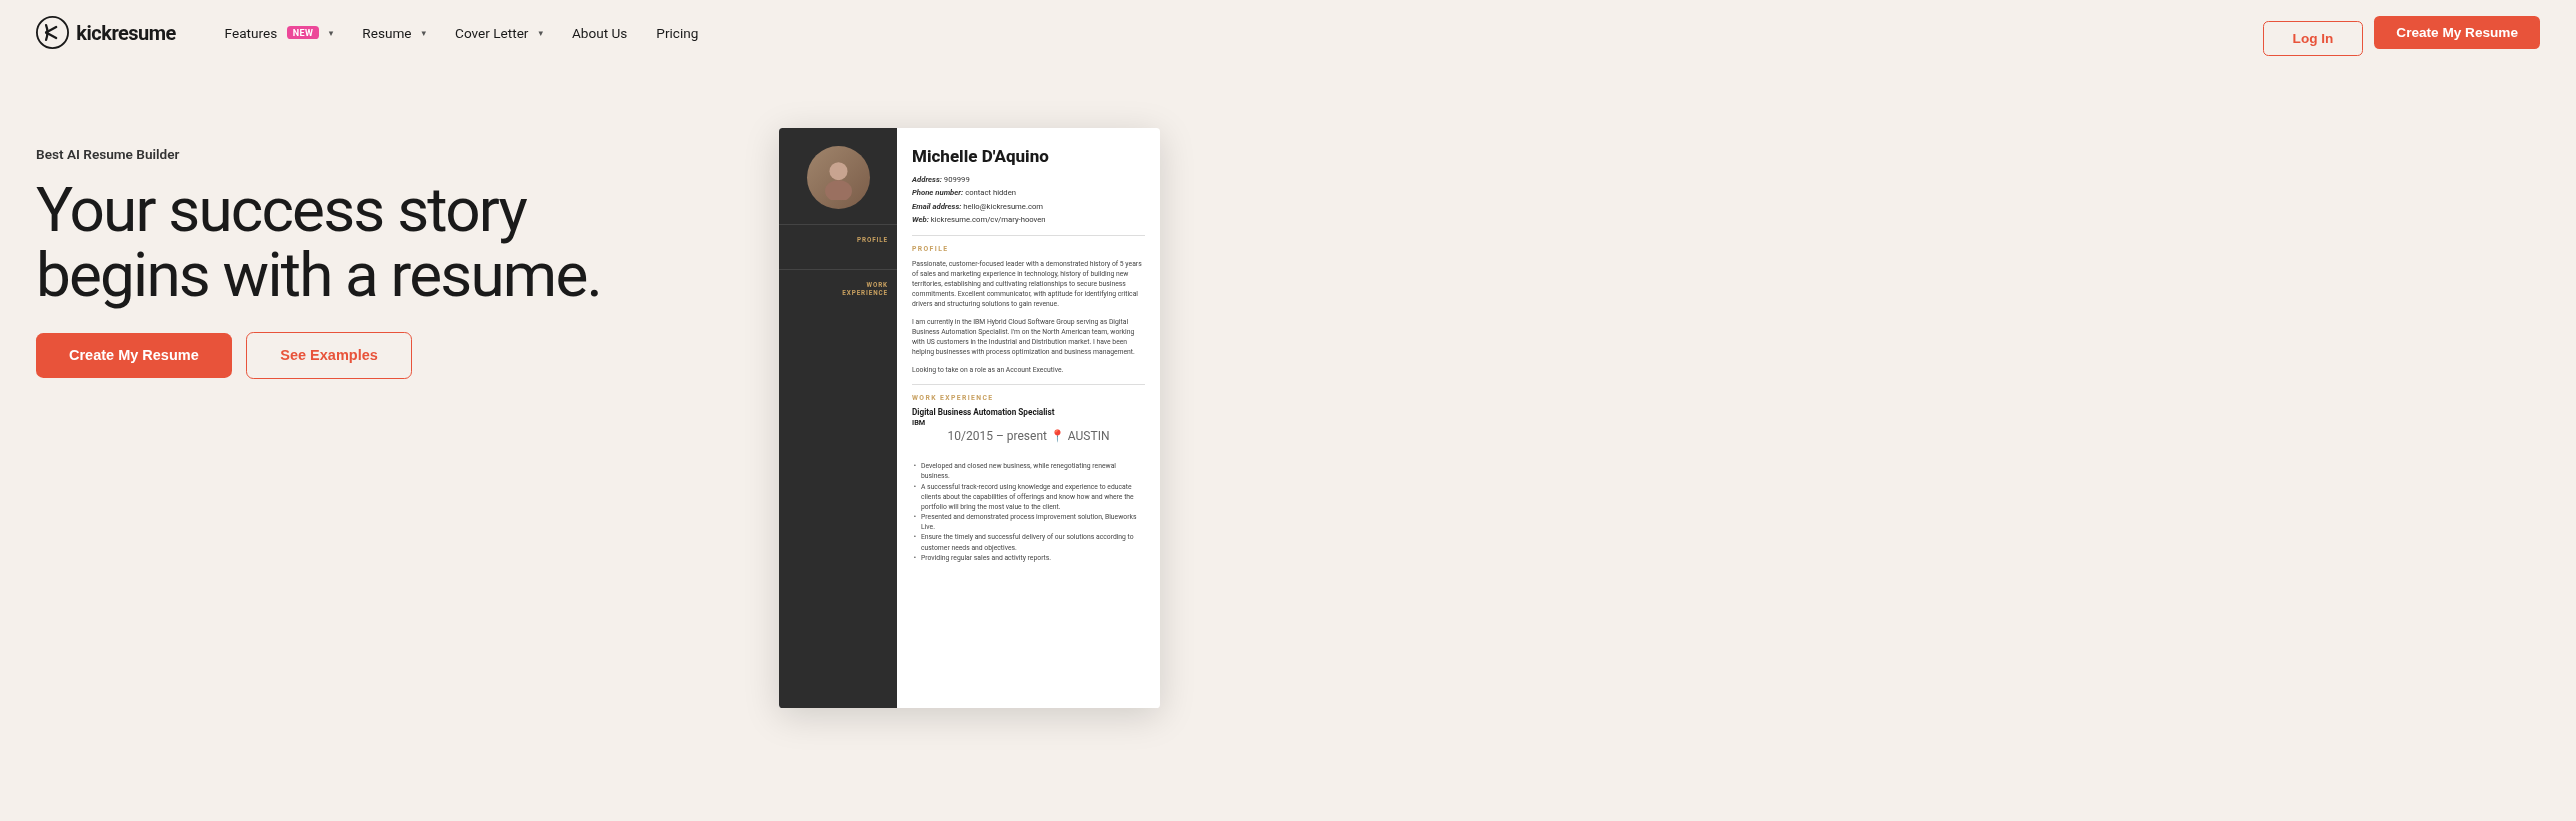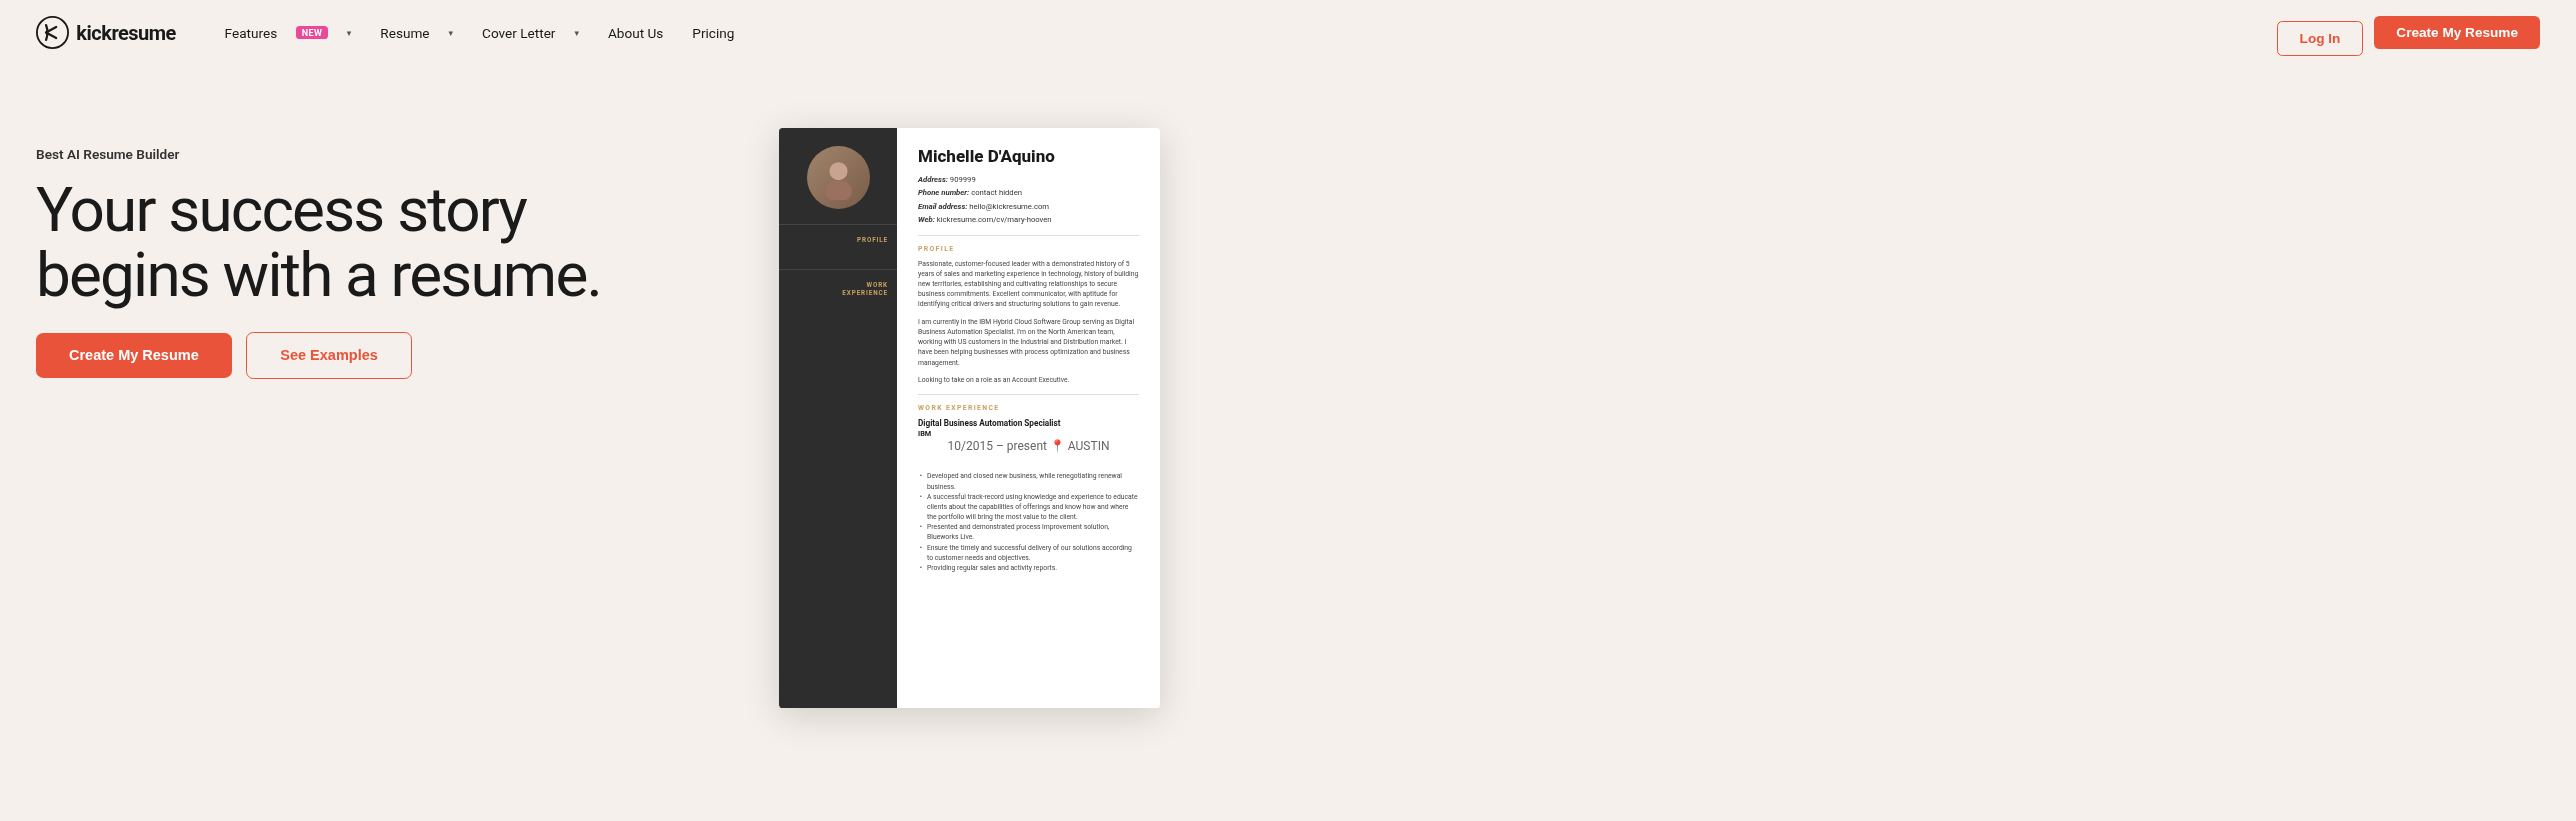--- a/index.html
+++ b/index.html
@@ -43,21 +43,21 @@
     }
     .nav-links {
       display: flex;
       align-items: center;
       gap: 3.6px;
       flex: 1;
     }
     .nav-item {
       display: flex;
       align-items: center;
-      gap: 19px;
+      gap: 10px;
       padding: 7.3px 12.7px;
       font-size: 13.6px;
       color: #1a1a1a;
       cursor: pointer;
       border-radius: 5.4px;
       white-space: nowrap;
       text-decoration: none;
     }
     .new-badge {
       background-color: #ec4899;
@@ -71,21 +71,21 @@
     .chevron {
       font-size: 9px;
       color: #555;
     }
     .nav-actions {
       display: flex;
       align-items: center;
       gap: 11px;
     }
     .btn-login {
-      padding: 9px 22px;
+      padding: 9px 29px;
       border: 1.8px solid #e8533a;
       background: transparent;
       color: #e8533a;
       font-size: 13.6px;
       font-weight: 600;
       border-radius: 5.4px;
       cursor: pointer;
       margin-top: 12px;
     }
     .btn-create-nav {
@@ -172,21 +172,21 @@
       flex-direction: column;
     }
     .resume-sidebar {
       width: 118px;
       background: #2d2d2d;
       min-height: 100%;
       flex-shrink: 0;
     }
     .resume-main {
       flex: 1;
-      padding: 18px 21px;
+      padding: 18px 15px;
     }
     .resume-body {
       display: flex;
       min-height: 580px;
     }
     .resume-sidebar {
       width: 118px;
       background: #2d2d2d;
       display: flex;
       flex-direction: column;

